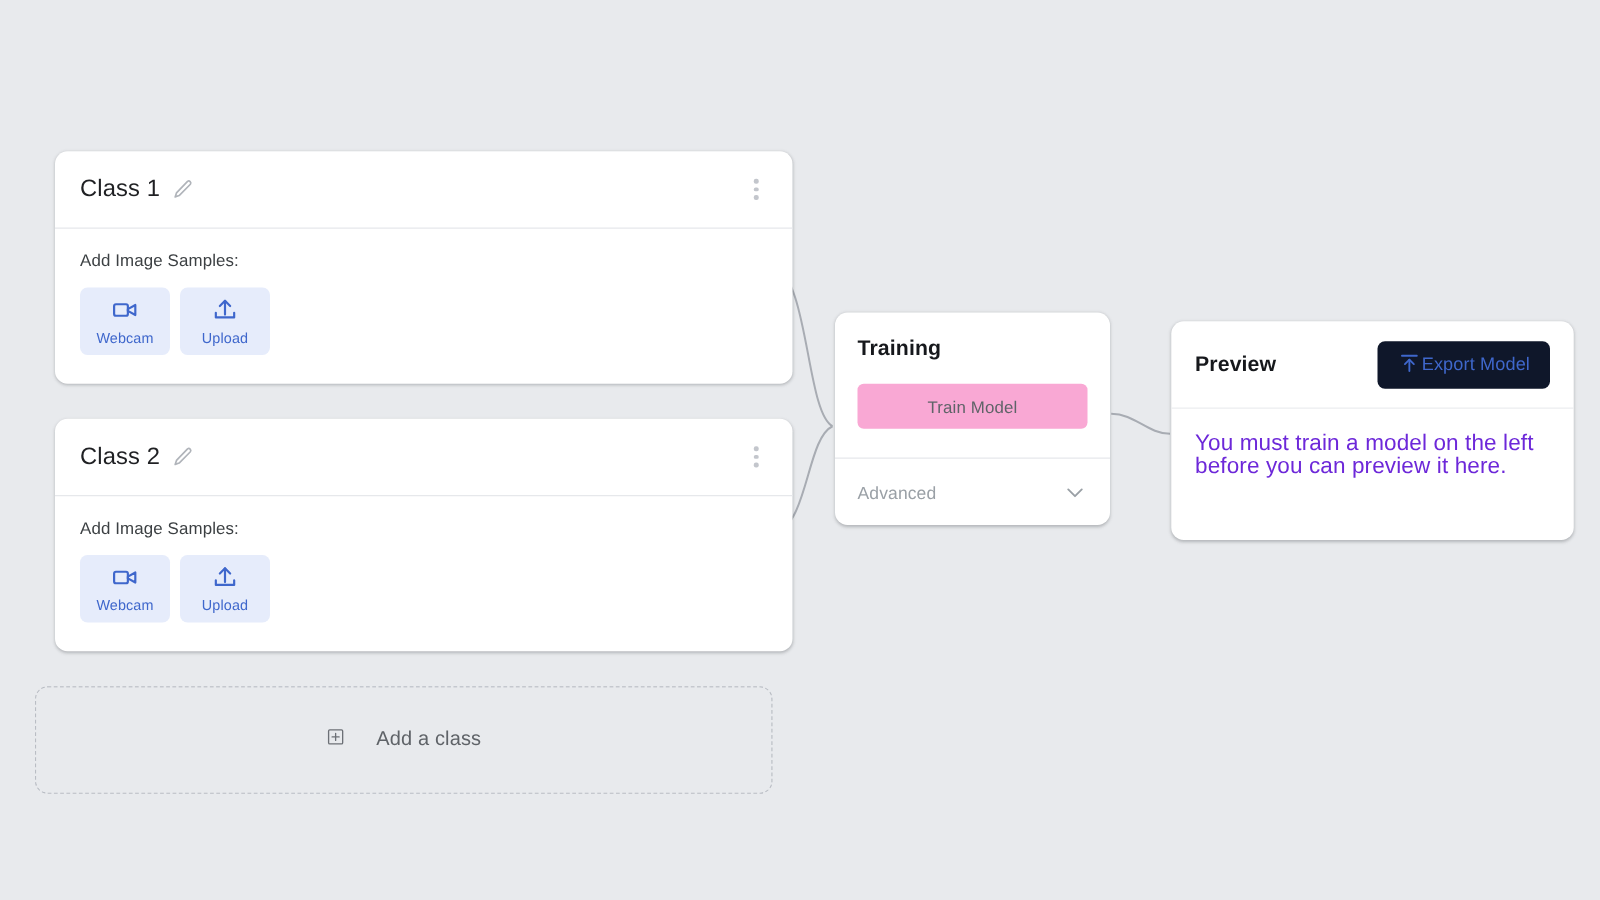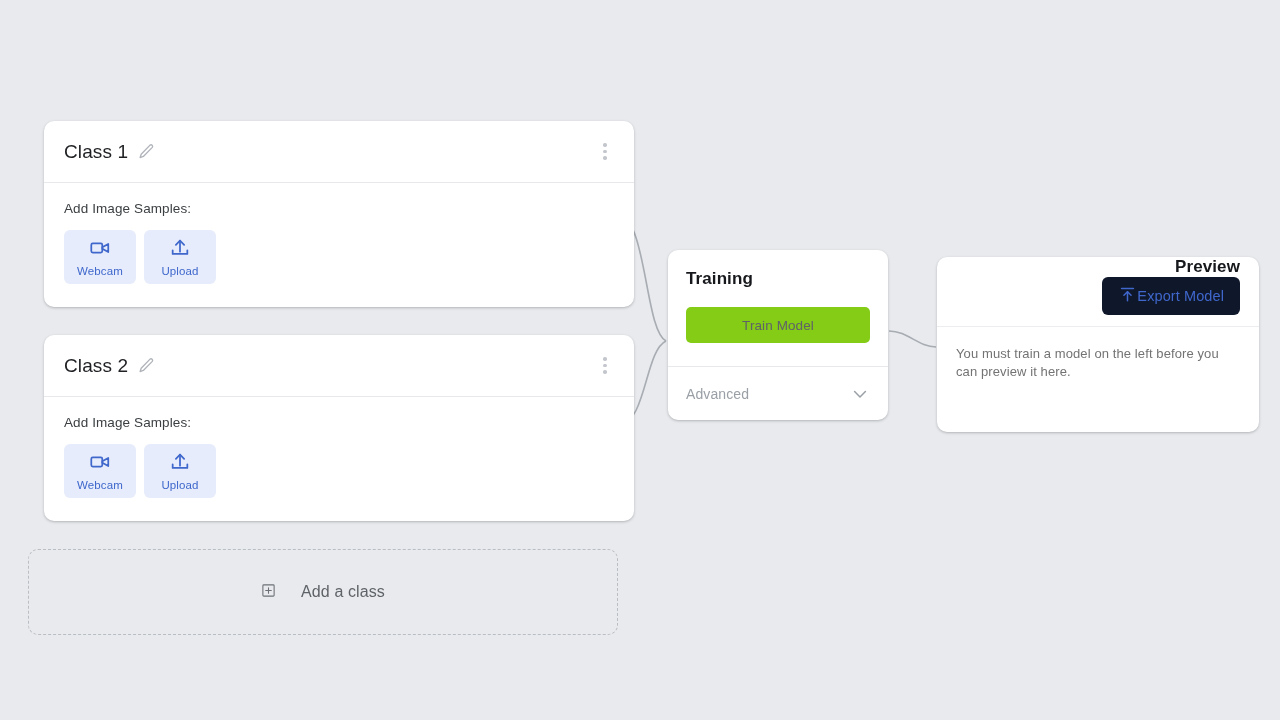--- a/index.html
+++ b/index.html
@@ -157,21 +157,21 @@
     color: #16181c;
     letter-spacing: 0.1px;
   }
 
   .training-top { padding: 19px 18px 16px 18px; }
 
   #train-model-button {
     margin-top: 18px;
     width: 184px;
     height: 36px;
-    background: #84cc16;
+    background: #f9a8d4;
     border: none;
     border-radius: 5px;
     font-family: inherit;
     font-size: 13.5px;
     color: #5f6368;
     letter-spacing: 0.1px;
     display: flex;
     align-items: center;
     justify-content: center;
     cursor: default;
@@ -199,24 +199,23 @@
     top: 257px;
     width: 322px;
     height: 175px;
     display: flex;
     flex-direction: column;
   }
 
   .preview-header {
     height: 70px;
     display: flex;
-    align-items: flex-end;
+    align-items: center;
     padding: 0 19px;
     border-bottom: 1px solid #ebedf0;
-    flex-direction: column;
   }
 
   #export-model-button {
     margin-left: auto;
     height: 38px;
     padding: 0 16px;
     background: #0f172a;
     border: none;
     border-radius: 6px;
     display: flex;
@@ -225,23 +224,23 @@
     font-family: inherit;
   }
   #export-model-button .lbl {
     font-size: 14.5px;
     color: #3f67cc;
     letter-spacing: 0.1px;
   }
 
   .preview-body { padding: 18px 19px 0 19px; }
   .preview-message {
-    font-size: 13px;
+    font-size: 18px;
     line-height: 18px;
-    color: #737373;
+    color: #6d28d9;
     letter-spacing: 0.1px;
     max-width: 285px;
   }
 </style>
 </head>
 <body>
 
 <div class="stage">
 
   <svg class="connectors" viewBox="0 0 1280 720" width="1280" height="720">

